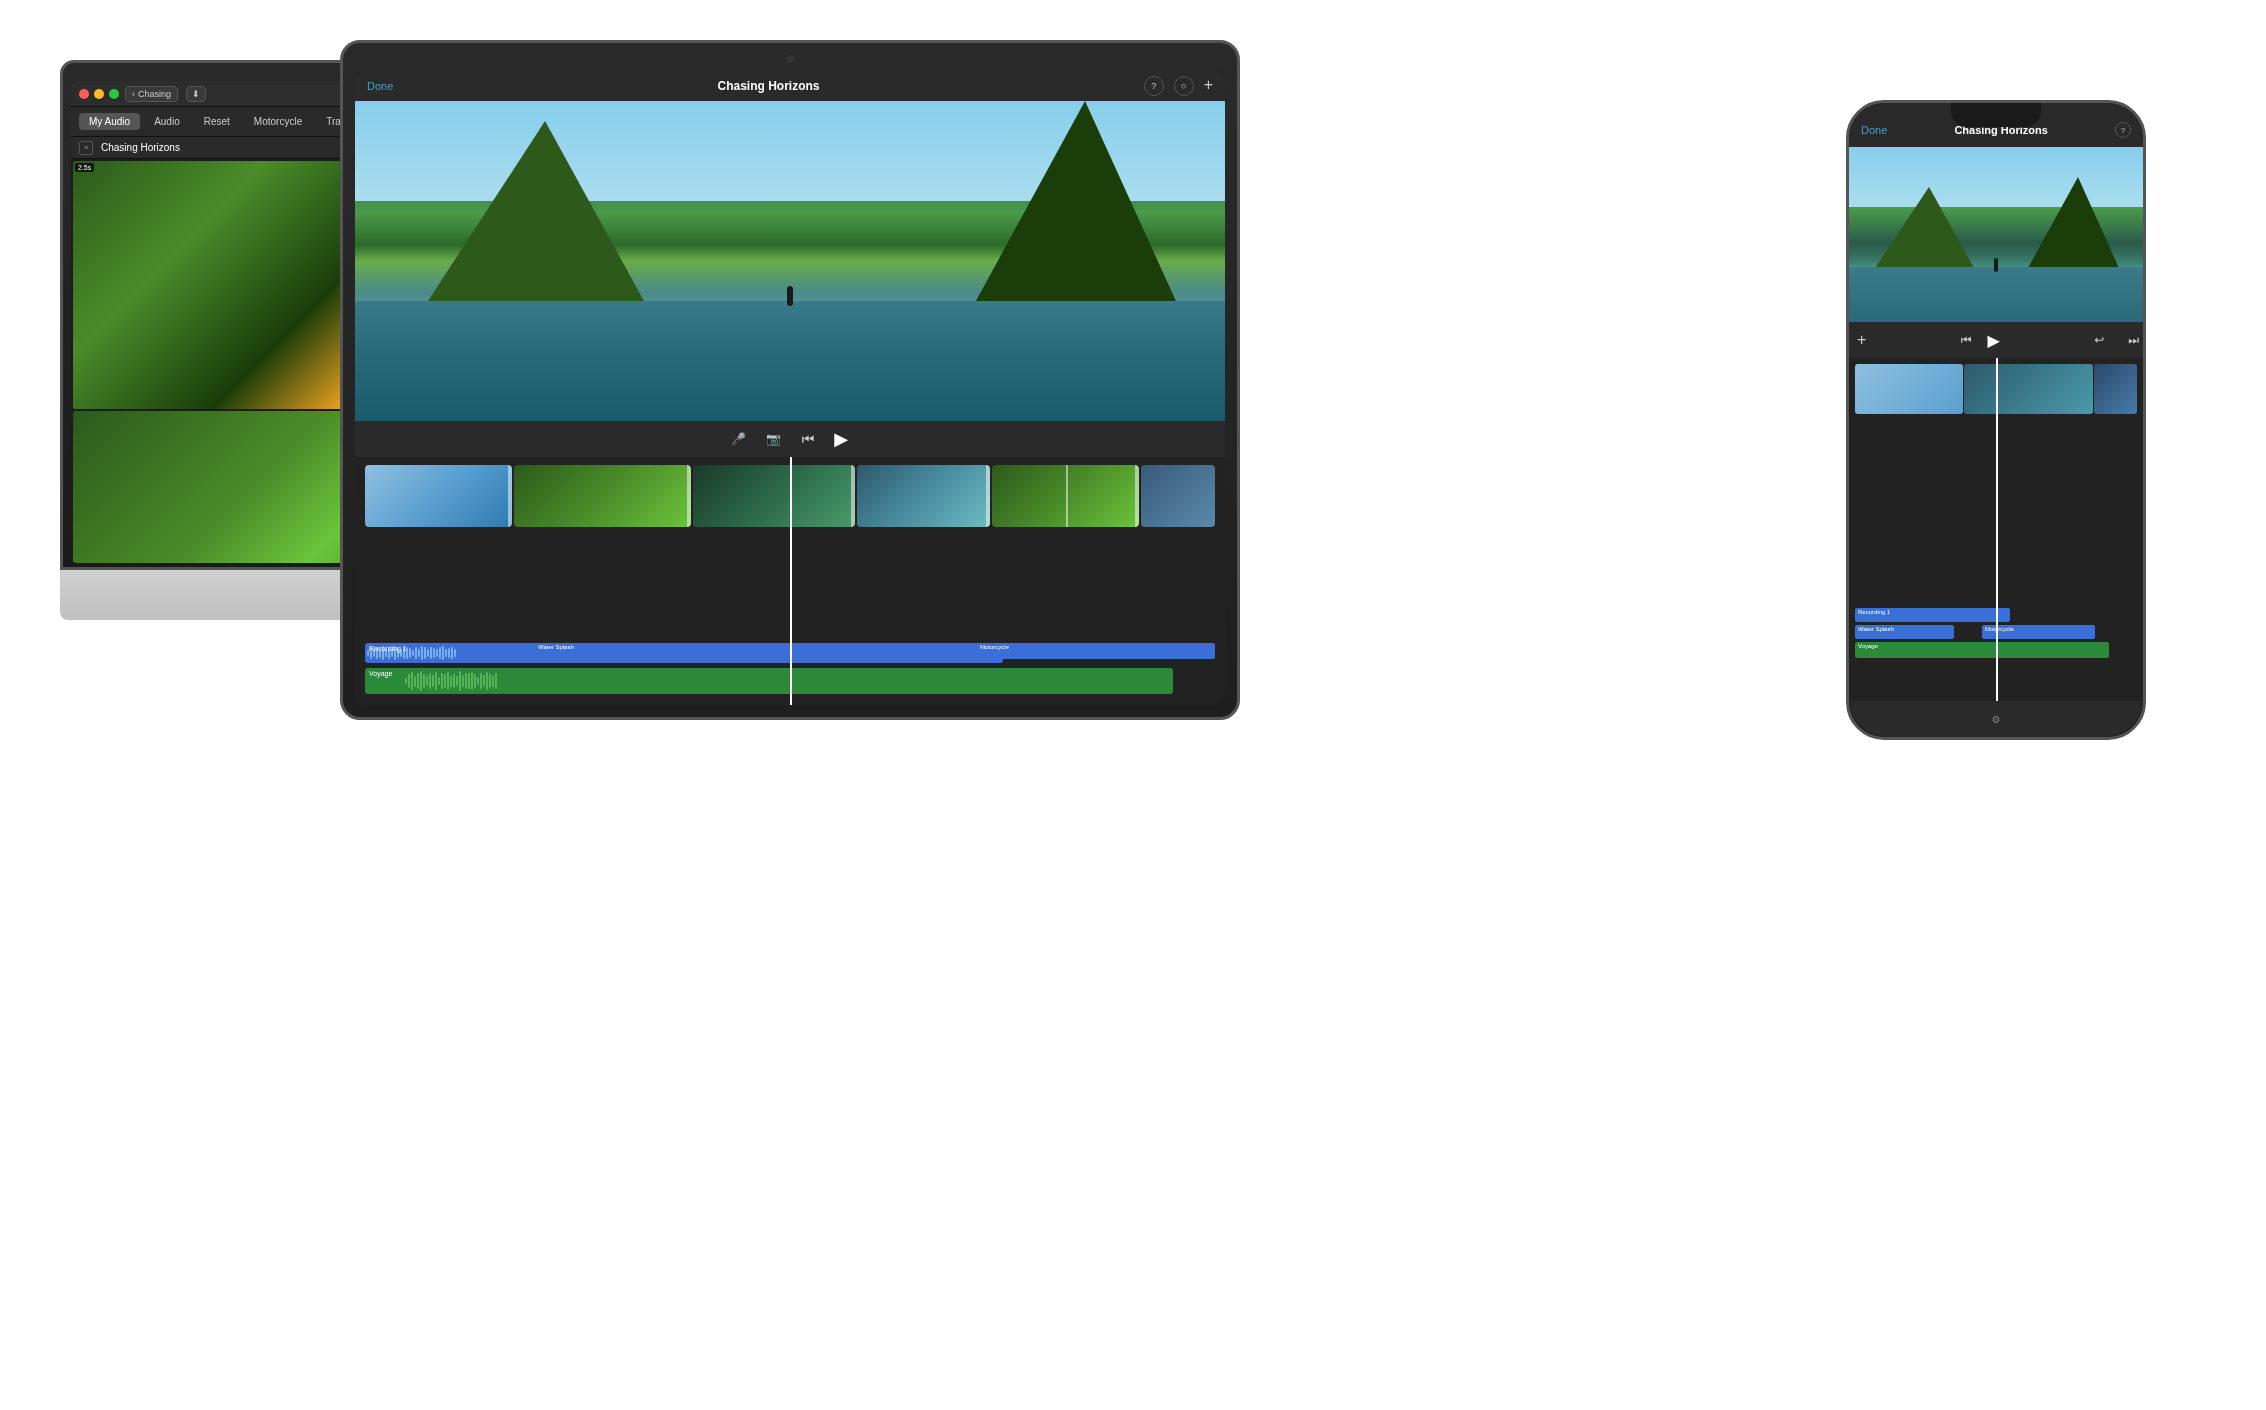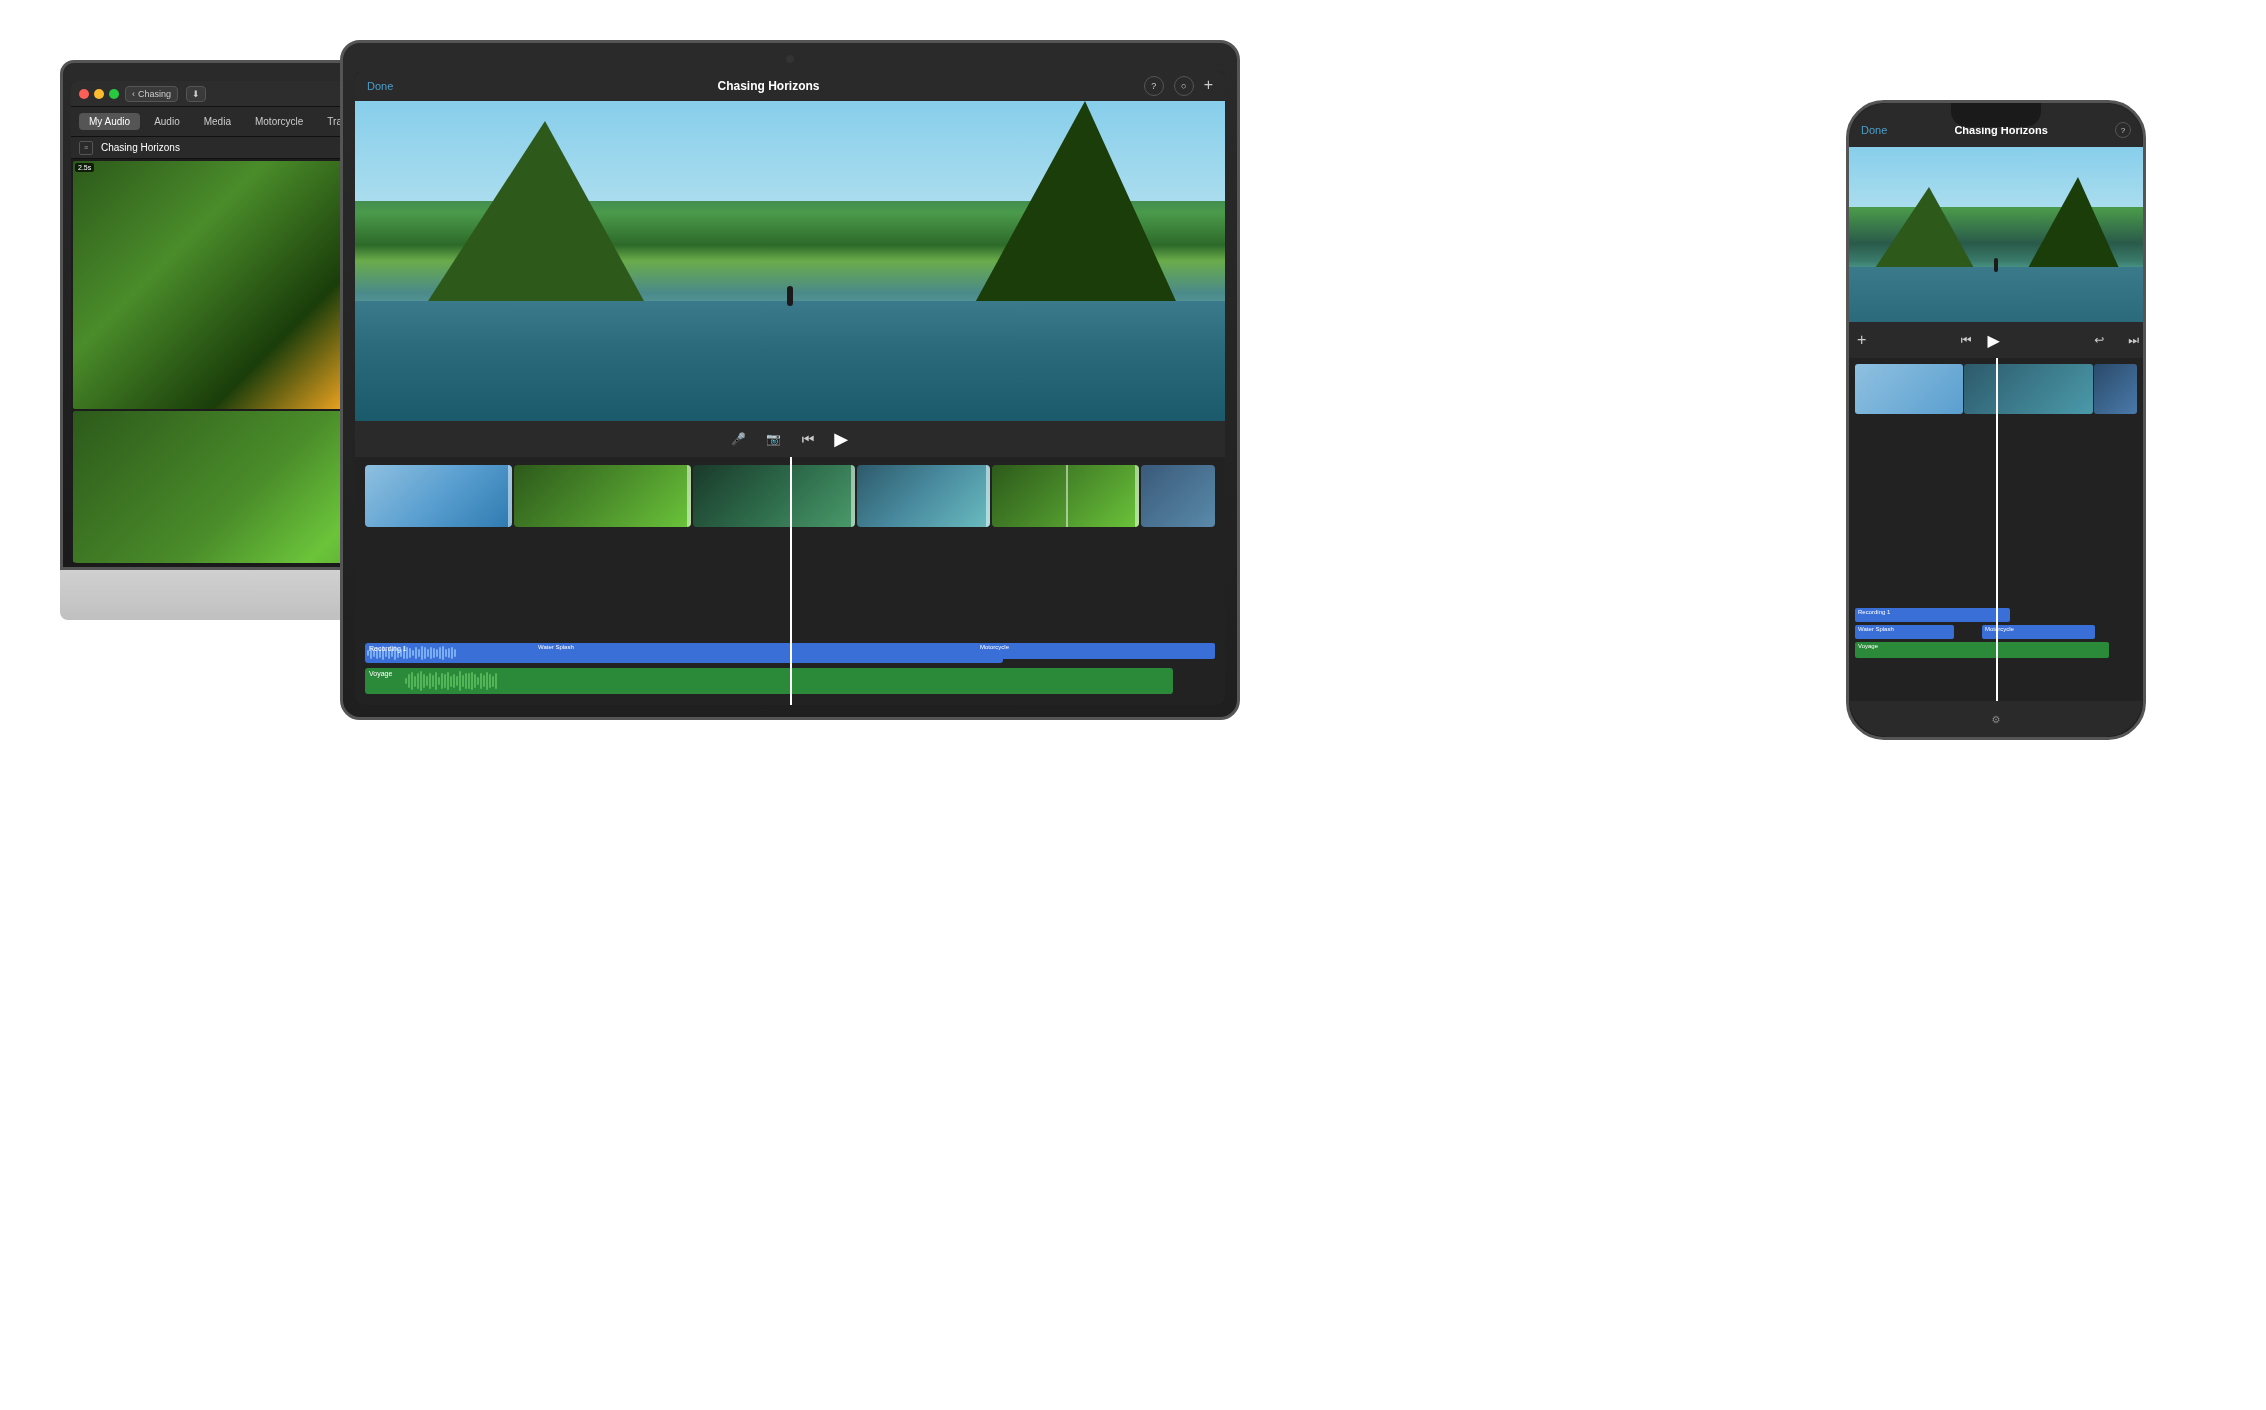--- a/index.html
+++ b/index.html
@@ -712,21 +712,21 @@
               </div>
               <span style="background:#3a3a3a;border:1px solid #555;border-radius:4px;padding:2px 5px;color:#ccc;font-size:9px;">⬇</span>
               <span style="flex:1;text-align:center;color:#fff;font-size:11px;font-weight:500;">Chasing Horizons</span>
               <span style="background:#3a3a3a;border:1px solid #555;border-radius:4px;padding:2px 5px;color:#ccc;font-size:9px;">⬆</span>
             </div>
           </div>
 
           <div class="mac-toolbar">
             <div class="mac-tab active">My Audio</div>
             <div class="mac-tab">Audio</div>
-            <div class="mac-tab">Media</div>
+            <div class="mac-tab">Reset</div>
             <div class="mac-tab">Motorcycle</div>
             <div class="mac-tab">Transitions</div>
             <div class="mac-toolbar-right">
               <span style="color:#ccc;font-size:10px;">✦</span>
               <div class="mac-icon-btn">◐</div>
               <div class="mac-icon-btn">🎬</div>
               <div class="mac-icon-btn">⬛</div>
               <div class="mac-icon-btn">📷</div>
               <div class="mac-icon-btn">🔊</div>
               <div class="mac-icon-btn">📊</div>

